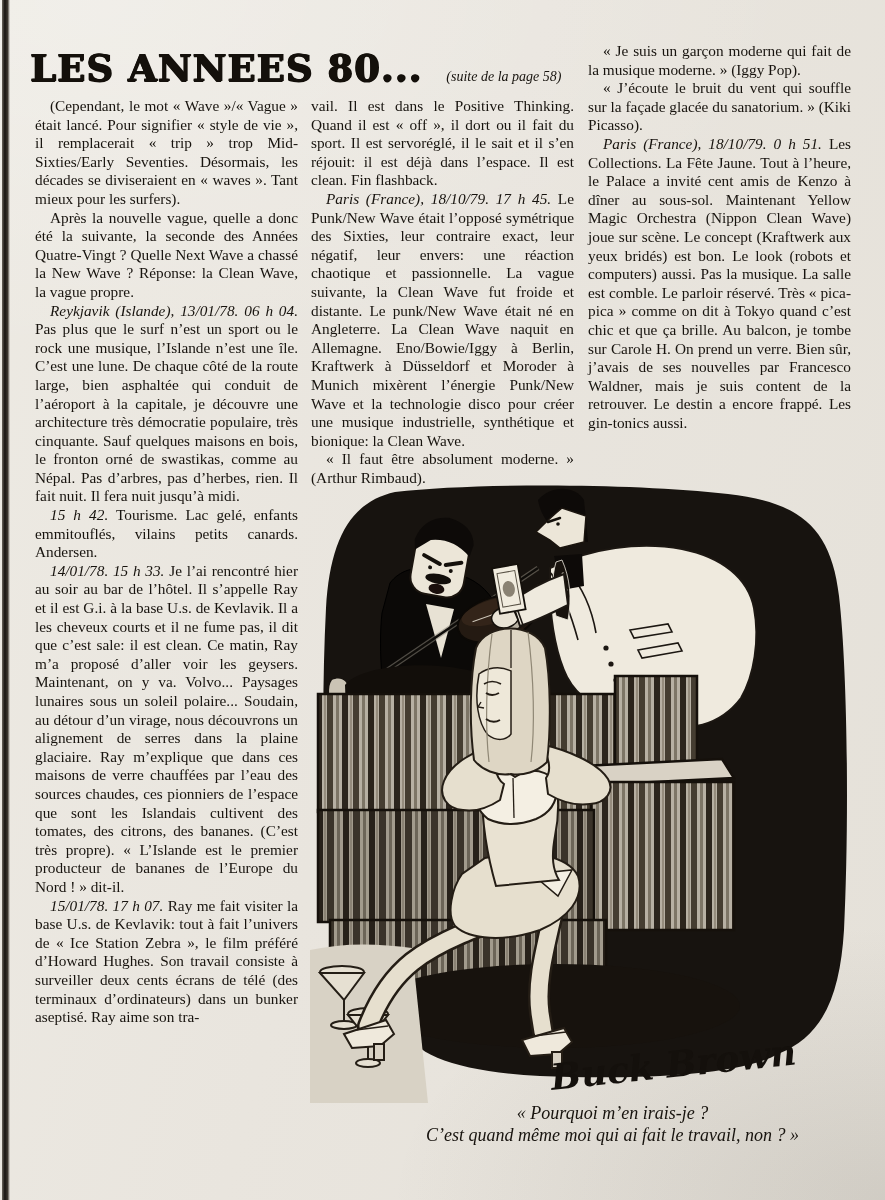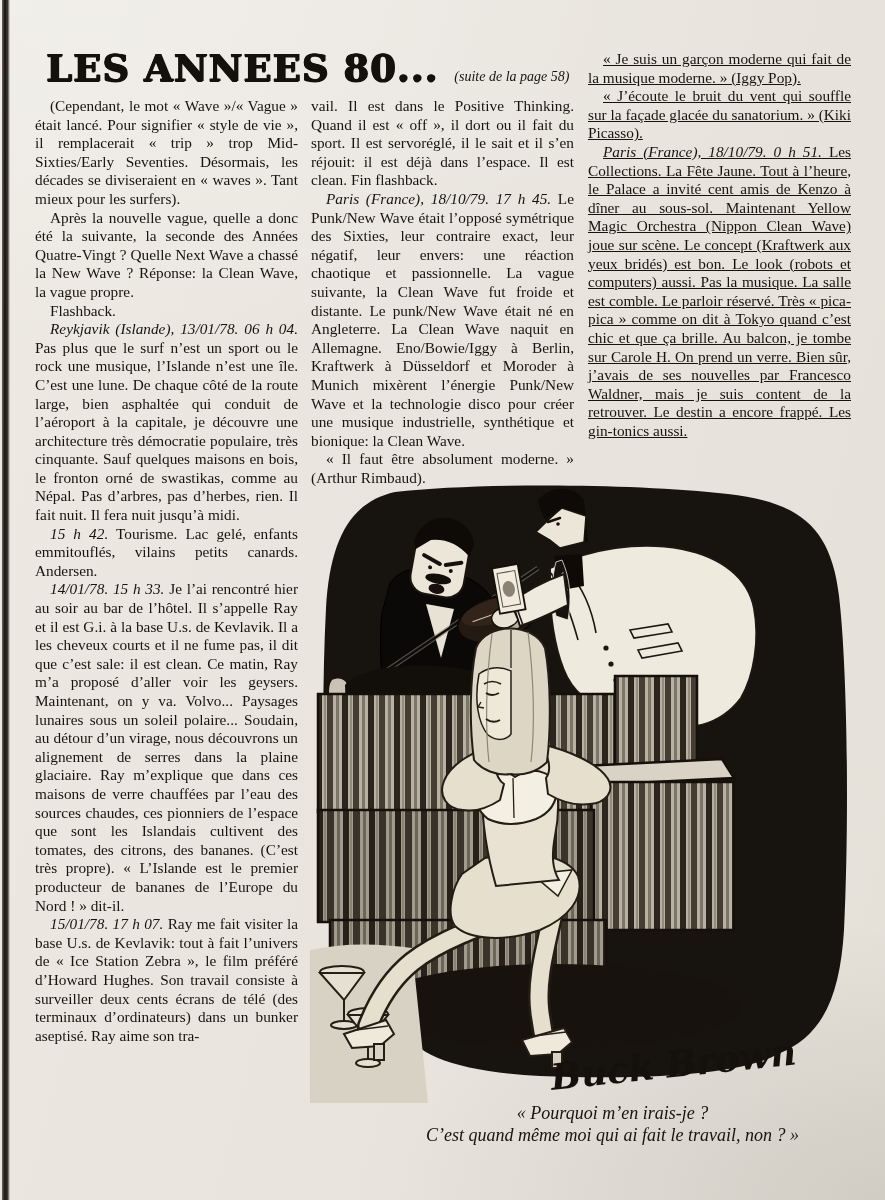--- a/index.html
+++ b/index.html
@@ -13,36 +13,36 @@
       radial-gradient(900px 500px at 100% 100%, rgba(60,54,44,.12), rgba(60,54,44,0) 55%),
       linear-gradient(105deg,#edeae3 0%, #e9e5de 45%, #e5e1d9 100%);
     font-family:"Liberation Serif", serif;
     color:#17130e;
   }
   .edge-left {
     position:absolute; left:2px; top:0; width:8px; height:1200px;
     background:linear-gradient(90deg,#6b655c,#181410 35%, #3c362e 70%, rgba(60,54,46,0));
   }
 
-  .titlebar { position:absolute; left:46px; top:50px; display:flex; align-items:baseline; gap:16px; white-space:nowrap; }
+  .titlebar { position:absolute; left:30px; top:50px; display:flex; align-items:baseline; gap:24px; white-space:nowrap; }
   .main-title {
     margin:0; font-family:"DejaVu Serif", serif; font-weight:700; font-size:37px; line-height:1;
     letter-spacing:1px; color:#14100b;
     text-shadow:1.1px 0 0 #14100b, -0.4px 0 0 #14100b, 0 0.6px 0 #14100b;
   }
   .suite-note { font-style:italic; font-size:14px; color:#17130e; }
 
   .col { position:absolute; width:263px; text-align:justify; font-size:15.3px; line-height:18.6px; }
   .col p { margin:0; }
   .col p.ind { text-indent:15px; }
   .lead { font-style:italic;margin-top:44px; }
 
   #col1 { left:35px;  top:97px; }
   #col2 { left:311px; top:97px; }
-  #col3 { left:588px; top:50px;text-decoration:underline; }
+  #col3 { left:588px; top:42px; }
 
   .illo { position:absolute; left:300px; top:478px; width:565px; height:625px; }
 
   .caption {
     position:absolute; left:330px; top:1102px; width:565px; text-align:center;
     font-style:italic; font-size:18px; line-height:22px; color:#17130e;
   }
 </style>
 </head>
 <body>
@@ -51,21 +51,20 @@
   <div class="edge-left"></div>
 
   <div class="titlebar">
     <h1 class="main-title">LES ANNEES 80...</h1>
     <span class="suite-note">(suite de la page 58)</span>
   </div>
 
   <div class="col" id="col1">
     <p class="ind"><span>(Cependant, le mot « Wave »/« Vague » était lancé. Pour signifier « style de vie », il remplacerait « trip » trop Mid-Sixties/Early Seventies. Désormais, les décades se diviseraient en « waves ». Tant mieux pour les surfers).</span></p>
     <p class="ind"><span>Après la nouvelle vague, quelle a donc été la suivante, la seconde des Années Quatre-Vingt ? Quelle Next Wave a chassé la New Wave ? Réponse: la Clean Wave, la vague propre.</span></p>
-    <p class="ind"><span>Flashback.</span></p>
     <p class="ind"><span class="lead">Reykjavik (Islande), 13/01/78. 06 h 04.</span><span> Pas plus que le surf n’est un sport ou le rock une musique, l’Islande n’est une île. C’est une lune. De chaque côté de la route large, bien asphaltée qui conduit de l’aéroport à la capitale, je découvre une architecture très démocratie populaire, très cinquante. Sauf quelques maisons en bois, le fronton orné de swastikas, comme au Népal. Pas d’arbres, pas d’herbes, rien. Il fait nuit. Il fera nuit jusqu’à midi.</span></p>
     <p class="ind"><span class="lead">15 h 42.</span><span> Tourisme. Lac gelé, enfants emmitouflés, vilains petits canards. Andersen.</span></p>
     <p class="ind"><span class="lead">14/01/78. 15 h 33.</span><span> Je l’ai rencontré hier au soir au bar de l’hôtel. Il s’appelle Ray et il est G.i. à la base U.s. de Kevlavik. Il a les cheveux courts et il ne fume pas, il dit que c’est sale: il est clean. Ce matin, Ray m’a proposé d’aller voir les geysers. Maintenant, on y va. Volvo... Paysages lunaires sous un soleil polaire... Soudain, au détour d’un virage, nous découvrons un alignement de serres dans la plaine glaciaire. Ray m’explique que dans ces maisons de verre chauffées par l’eau des sources chaudes, ces pionniers de l’espace que sont les Islandais cultivent des tomates, des citrons, des bananes. (C’est très propre). « L’Islande est le premier producteur de bananes de l’Europe du Nord ! » dit-il.</span></p>
     <p class="ind"><span class="lead">15/01/78. 17 h 07.</span><span> Ray me fait visiter la base U.s. de Kevlavik: tout à fait l’univers de « Ice Station Zebra », le film préféré d’Howard Hughes. Son travail consiste à surveiller deux cents écrans de télé (des terminaux d’ordinateurs) dans un bunker aseptisé. Ray aime son tra-</span></p>
   </div>
 
   <div class="col" id="col2">
     <p><span>vail. Il est dans le Positive Thinking. Quand il est « off », il dort ou il fait du sport. Il est servoréglé, il le sait et il s’en réjouit: il est déjà dans l’espace. Il est clean. Fin flashback.</span></p>
     <p class="ind"><span class="lead">Paris (France), 18/10/79. 17 h 45.</span><span> Le Punk/New Wave était l’opposé symétrique des Sixties, leur contraire exact, leur négatif, leur envers: une réaction chaotique et passionnelle. La vague suivante, la Clean Wave fut froide et distante. Le punk/New Wave était né en Angleterre. La Clean Wave naquit en Allemagne. Eno/Bowie/Iggy à Berlin, Kraftwerk à Düsseldorf et Moroder à Munich mixèrent l’énergie Punk/New Wave et la technologie disco pour créer une musique industrielle, synthétique et bionique: la Clean Wave.</span></p>
     <p class="ind"><span>« Il faut être absolument moderne. » (Arthur Rimbaud).</span></p>

